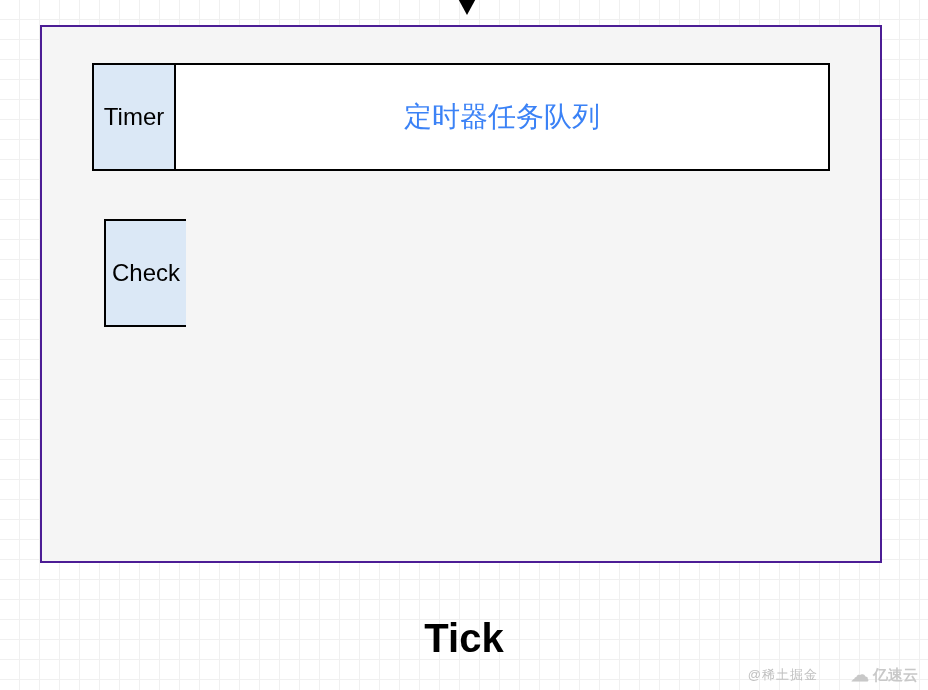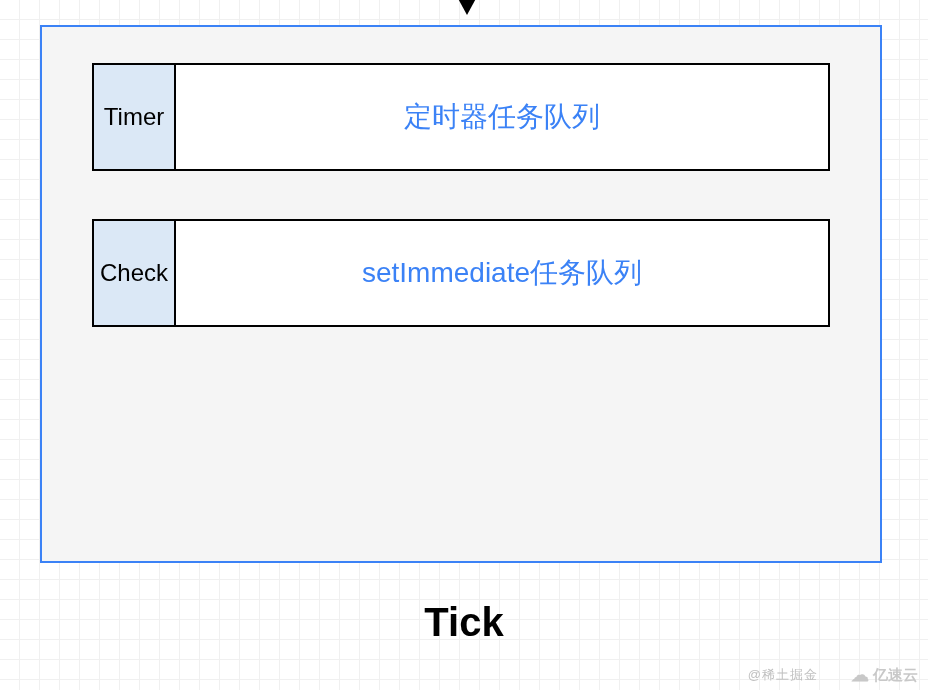--- a/index.html
+++ b/index.html
@@ -18,39 +18,39 @@
       linear-gradient(90deg, #f0f0f0 1px, transparent 1px);
     background-size: 20px 20px;
     background-position: -1px -1px;
   }
   .container {
     position: absolute;
     left: 40px;
     top: 25px;
     width: 842px;
     height: 538px;
-    border: 2px solid #3b82f6;
+    border: 2px solid #4c1d95;
     background: #f5f5f5;
     padding: 36px 50px;
   }
   .arrowhead {
     position: absolute;
     left: 455px;
     top: -7px;
     width: 0; height: 0;
     border-left: 12px solid transparent;
     border-right: 12px solid transparent;
     border-top: 22px solid #000;
   }
   .row {
     display: flex;
     height: 108px;
     margin-bottom: 48px;
   }
-  .row:last-child { margin-bottom: 0; }
+  .row:last-child { margin-bottom: 0; margin-left: 12px; }
   .label {
     width: 82px;
     height: 100%;
     background: #dbe8f6;
     border: 2px solid #000;
     border-right: none;
     display: flex;
     align-items: center;
     justify-content: center;
     font-size: 24px;
@@ -63,21 +63,21 @@
     border: 2px solid #000;
     display: flex;
     align-items: center;
     justify-content: center;
     font-size: 28px;
     color: #3b82f6;
   }
   .tick {
     position: absolute;
     left: 0; right: 0;
-    top: 600px;
+    top: 616px;
     text-align: center;
     font-size: 40px;
     font-weight: 700;
     color: #000;
   }
   .wm1 {
     position: absolute;
     right: 110px; bottom: 6px;
     font-size: 13px;
     color: #c0c0c0;
@@ -107,21 +107,20 @@
 <div class="container">
 
   <div class="row">
     <div class="label">Timer</div>
     <div class="queue">定时器任务队列</div>
   </div>
 
 
   <div class="row">
     <div class="label">Check</div>
-    <div class="queue">setImmediate任务队列</div>
   </div>
 
 </div>
 
 <div class="tick">Tick</div>
 
 <div class="wm1">@稀土掘金</div>
 <div class="wm2">
   <span class="cloud">☁</span>
   <span>亿速云</span>

